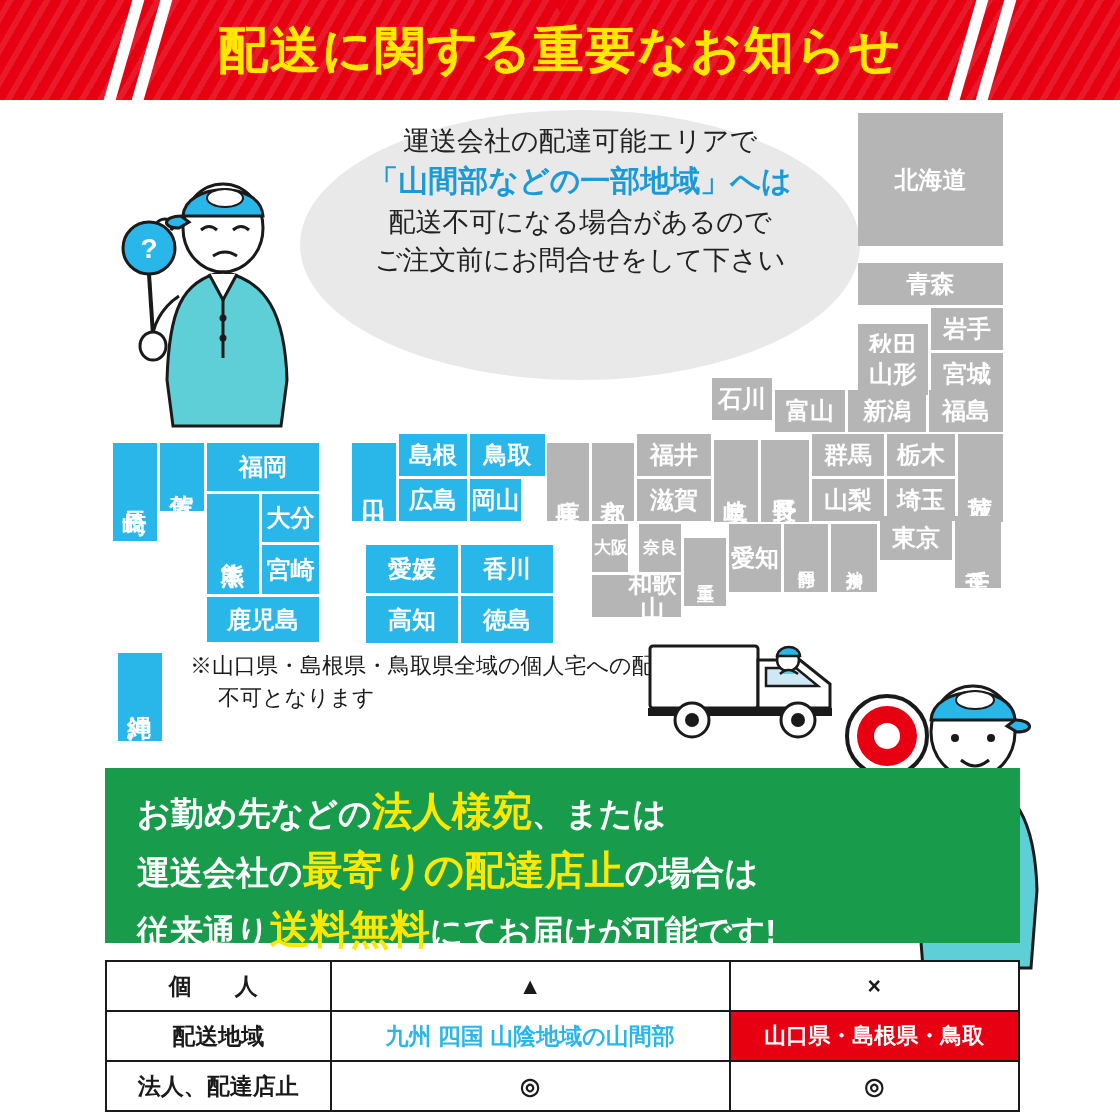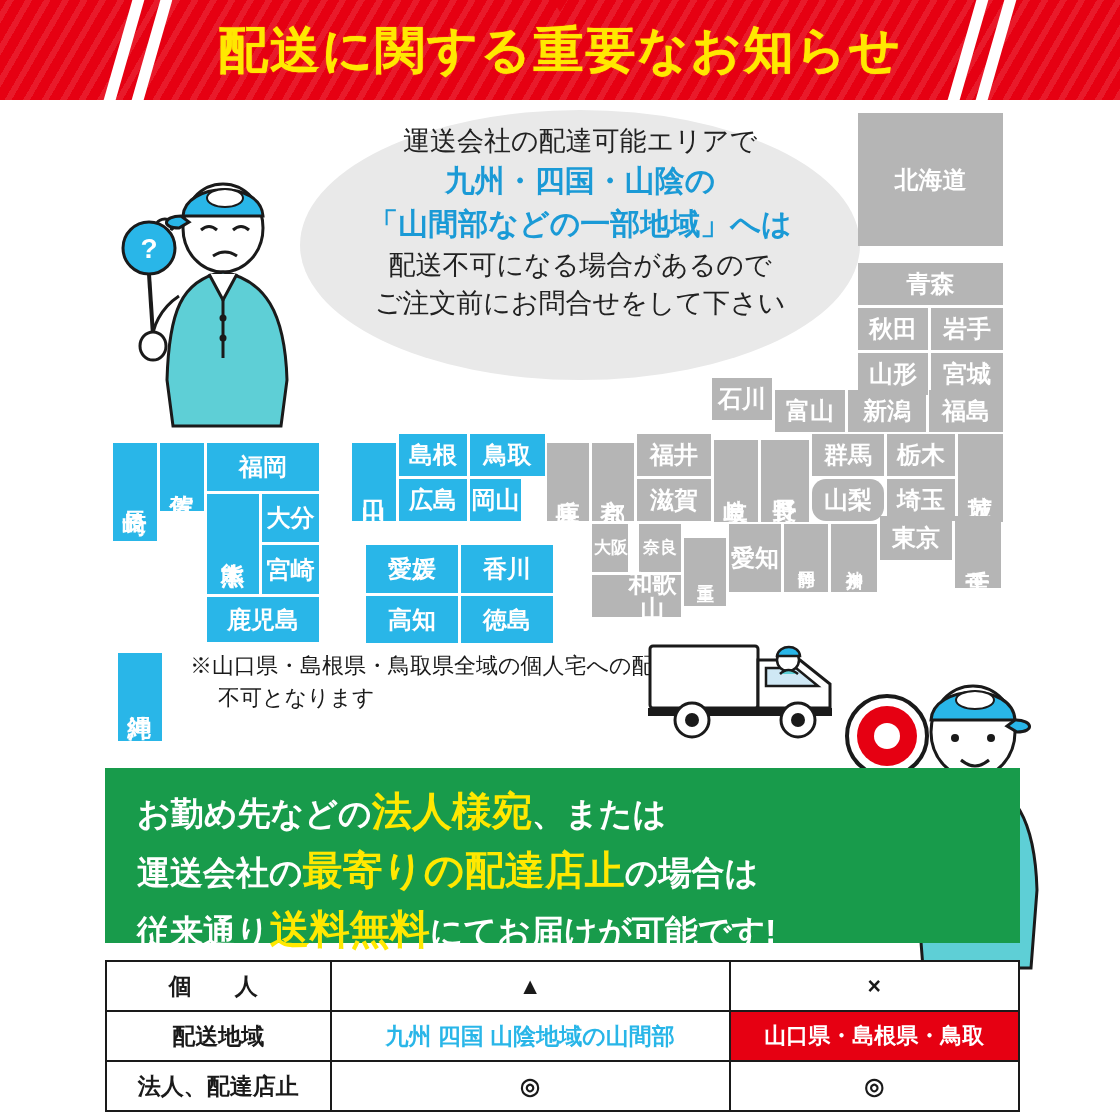--- a/index.html
+++ b/index.html
@@ -129,21 +129,20 @@
   <div class="slash s1"></div>
   <div class="slash s2"></div>
   <div class="slash s3"></div>
   <div class="slash s4"></div>
   <div class="title">配送に関する重要なお知らせ</div>
 </div>
 
 <div class="bubble"></div>
 <div class="msg">
   <div>運送会社の配達可能エリアで</div>
-  <div class="blue">九州・四国・山陰の</div>
   <div class="blue l2">「山間部などの一部地域」へは</div>
   <div>配送不可になる場合があるので</div>
   <div>ご注文前にお問合せをして下さい</div>
 </div>
 
 <svg class="char-left" viewBox="0 0 210 300">
 
   <path d="M55 105 C40 88, 72 82, 66 100 C80 86, 96 104, 78 108" fill="none" stroke="#1a1a1a" stroke-width="3"></path>
   <circle cx="44" cy="118" r="26" fill="#29b6e8" stroke="#1a1a1a" stroke-width="3"></circle>
   <text x="44" y="128" font-size="28" font-weight="bold" fill="#ffffff" text-anchor="middle" font-family="Liberation Sans, sans-serif">?</text>
@@ -171,21 +170,21 @@
 
 <div class="map">
 
   <div class="pref" style="left:858px; top:113px; width:145px; height:133px;">
     <span>北海道</span>
     </div>
 
   <div class="pref" style="left:858px; top:263px; width:145px; height:42px;">
     <span>青森</span>
     </div>
-  <div class="pref" style="left:858px; top:308px; width:70px; height:42px;align-items:center;">
+  <div class="pref" style="left:858px; top:324px; width:70px; height:42px;align-items:center;">
     <span>秋田</span>
     </div>
   <div class="pref" style="left:931px; top:308px; width:72px; height:42px;">
     <span>岩手</span>
     </div>
   <div class="pref" style="left:858px; top:353px; width:70px; height:42px;">
     <span>山形</span>
     </div>
   <div class="pref" style="left:931px; top:353px; width:72px; height:42px;">
     <span>宮城</span>
@@ -278,21 +277,21 @@
     </div>
   <div class="pref" style="left:812px; top:434px; width:72px; height:42px;">
     <span>群馬</span>
     </div>
   <div class="pref" style="left:887px; top:434px; width:68px; height:42px;">
     <span>栃木</span>
     </div>
   <div class="pref vert" style="left:958px; top:434px; width:45px; height:88px;">
     <span>茨城</span>
     </div>
-  <div class="pref" style="left:812px; top:479px; width:72px; height:42px;border-radius:14px;">
+  <div class="pref" style="left:812px; top:479px; width:72px; height:42px;">
     <span>山梨</span>
     </div>
   <div class="pref" style="left:887px; top:479px; width:68px; height:42px;">
     <span>埼玉</span>
     </div>
 
   <div class="pref sm" style="left:592px; top:524px; width:36px; height:48px;justify-content:flex-end;">
     <span>大阪</span>
     </div>
   <div class="pref sm" style="left:639px; top:524px; width:42px; height:48px;">

